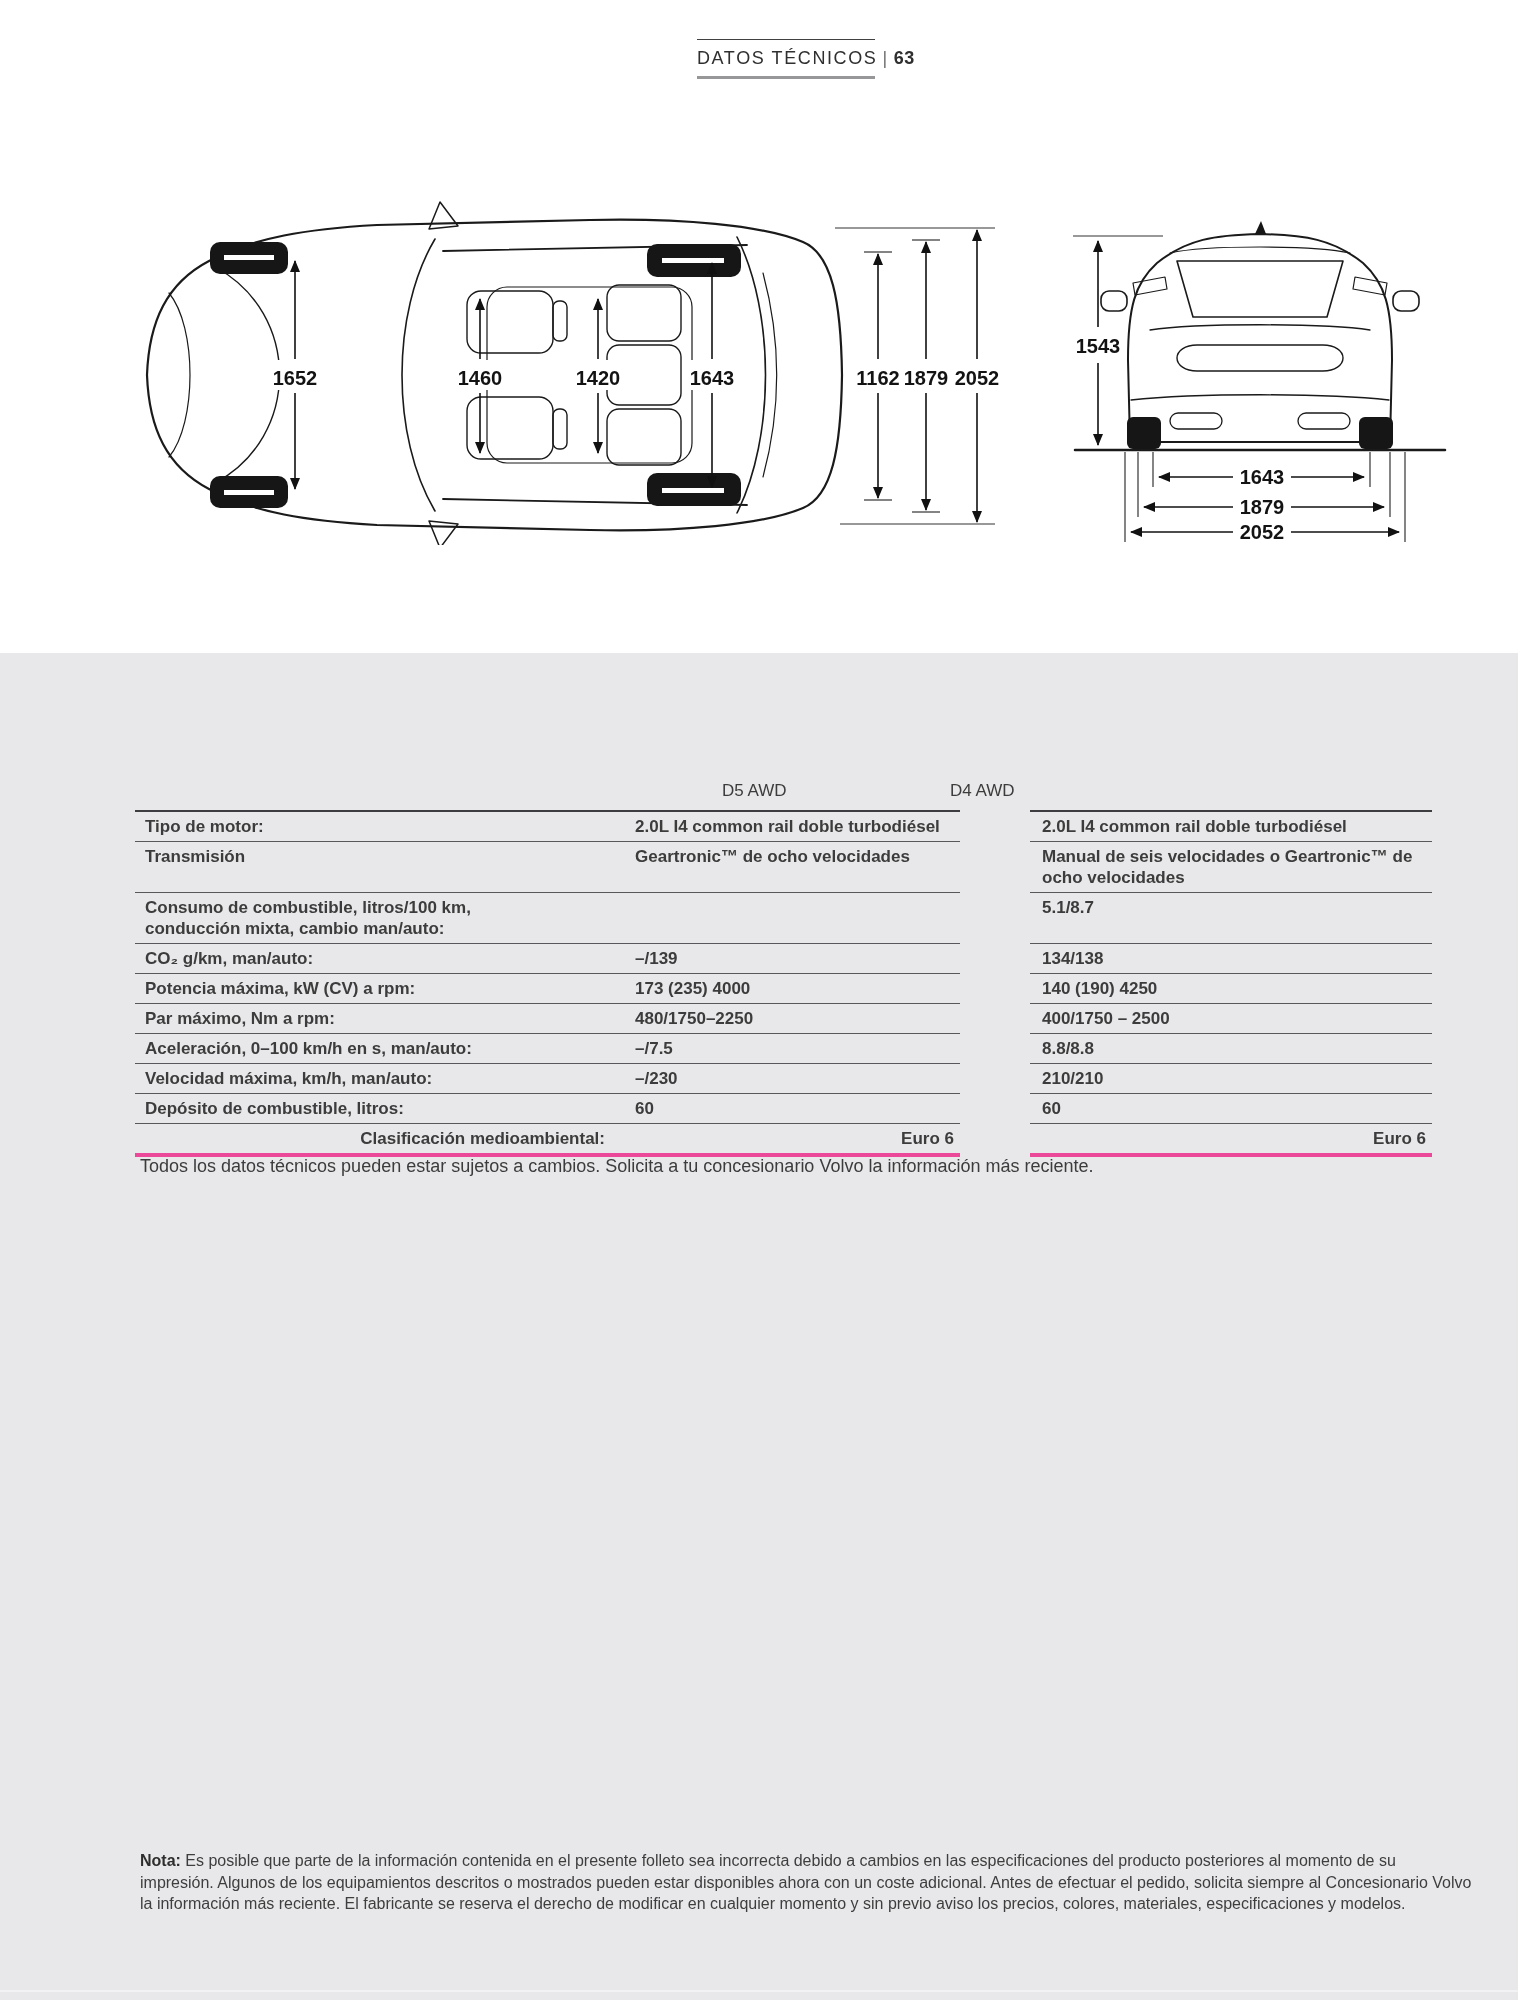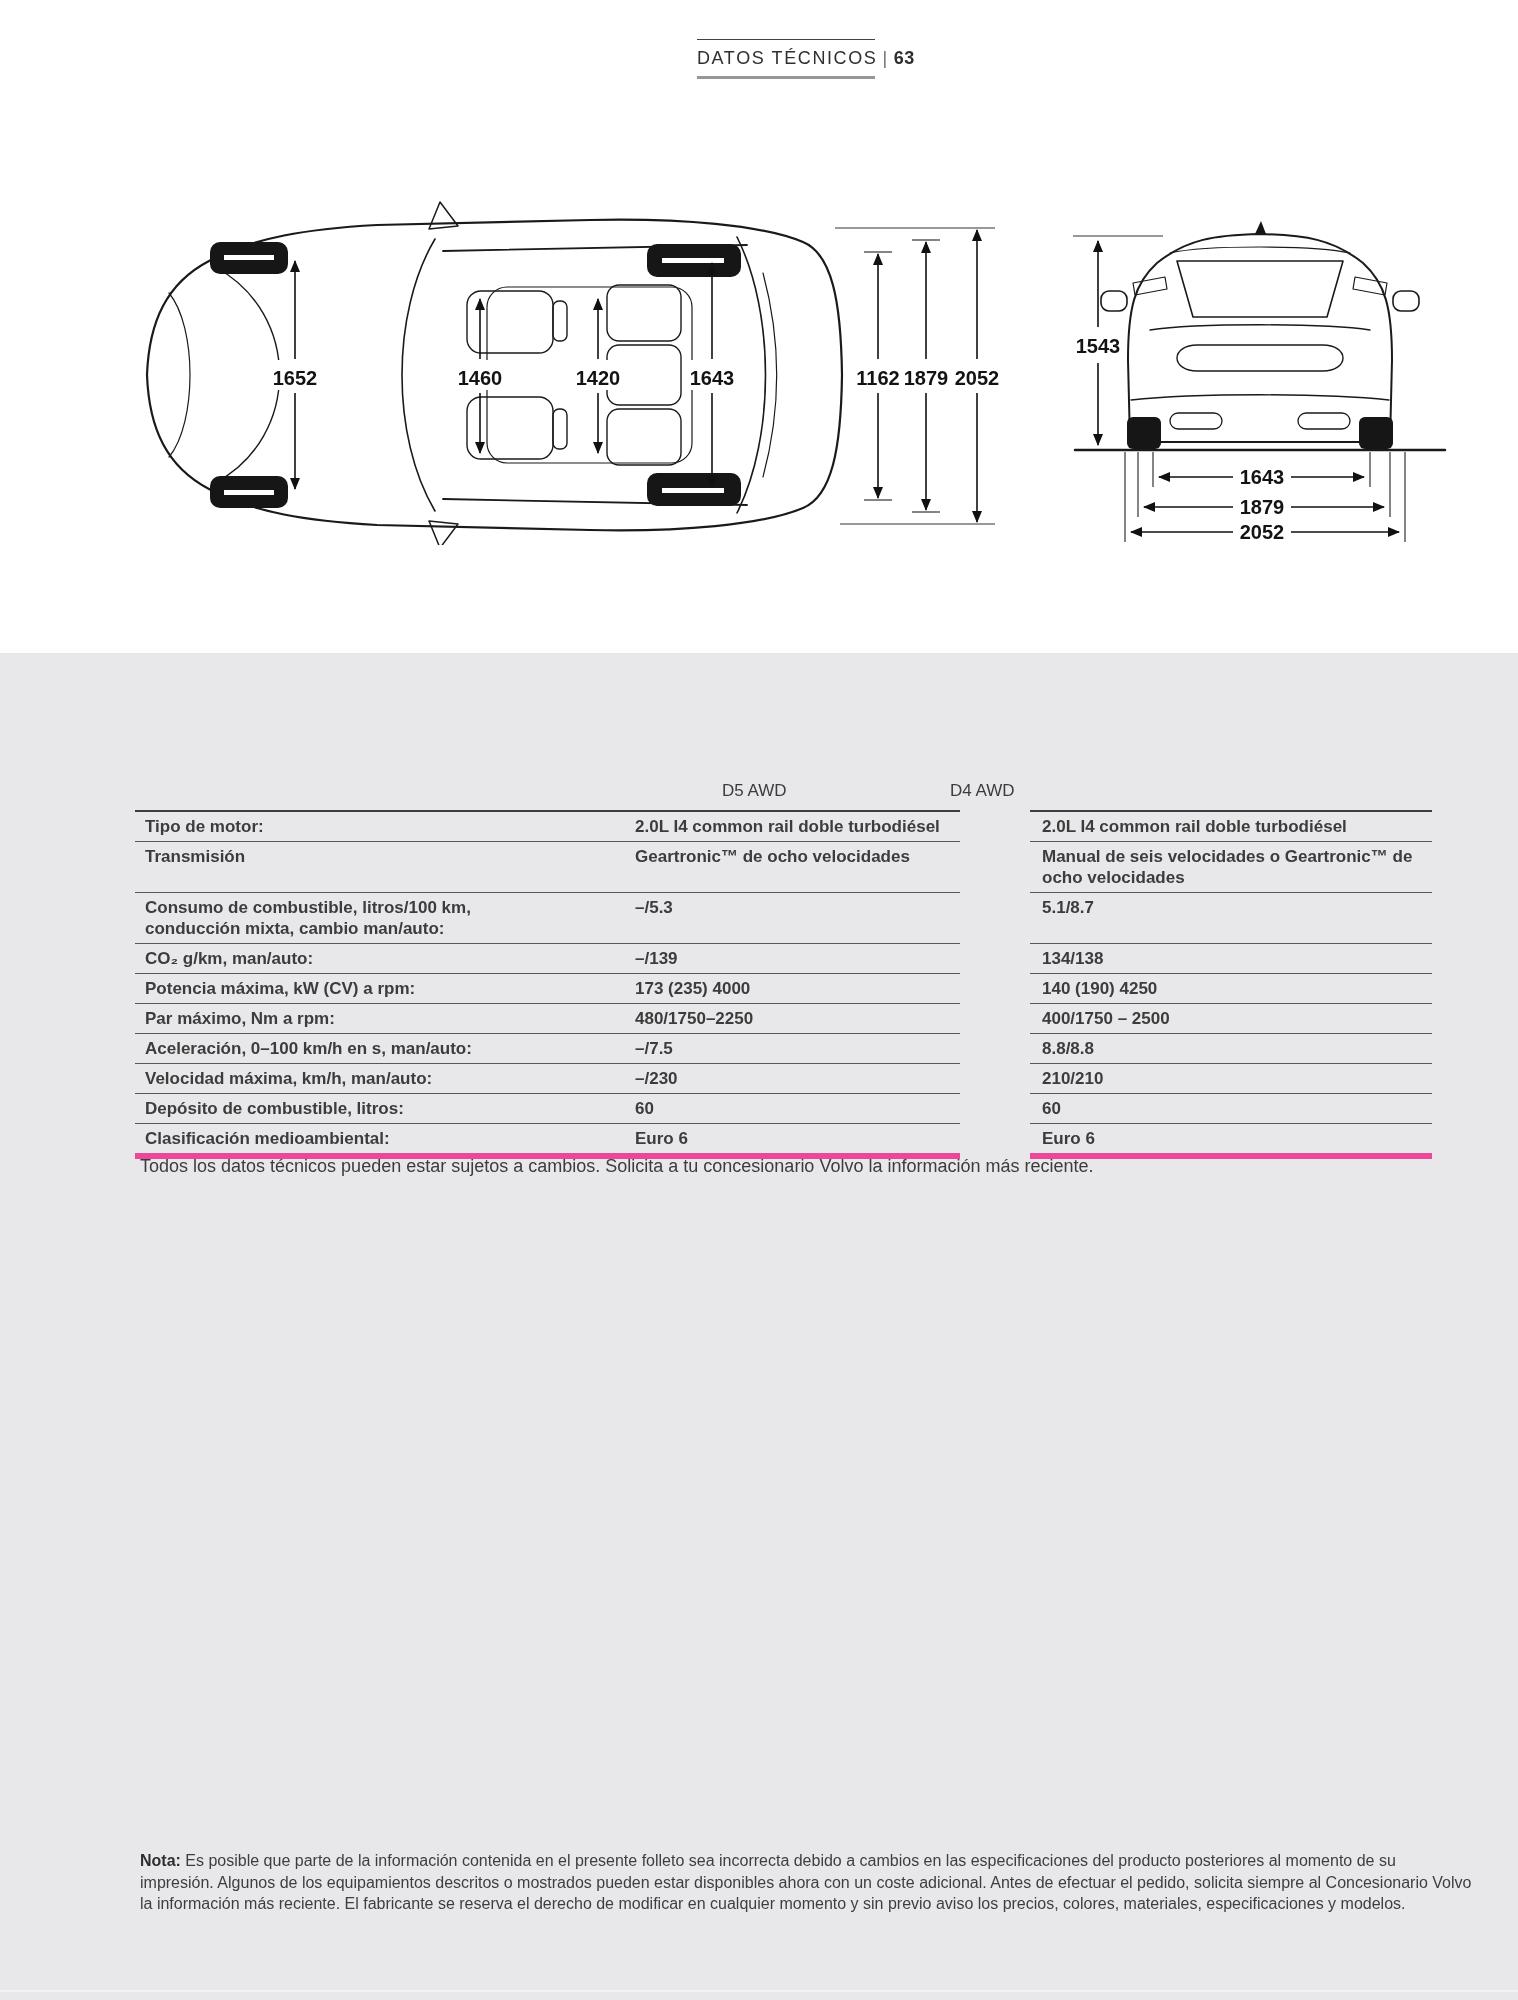--- a/index.html
+++ b/index.html
@@ -20,21 +20,21 @@
   
   .spec-table{position:absolute;left:135px;top:772px;width:1297px;font-size:17px;line-height:21px;color:#3c3c3c;}
   .thead{position:relative;height:38px;text-align:center;}
   .th{position:absolute;bottom:9px;font-size:17px;color:#3c3c3c;white-space:nowrap;}
   .th.d5{left:587px;}
   .th.d4{left:815px;}
   .trow{display:grid;grid-template-columns:825px 402px;column-gap:70px;font-weight:bold;}
   .segA{display:grid;grid-template-columns:500px 1fr;border-top:1px solid #58585c;}
   .segB{border-top:1px solid #58585c;padding:4px 6px 4px 12px;}
   .trow.first .segA,.trow.first .segB{border-top:2px solid #3d3d41;}
-  .trow.last .segA,.trow.last .segB{border-bottom:6px solid #ec4899;}
+  .trow.last .segA,.trow.last .segB{border-bottom:4px solid #ec4899;text-align:right;}
   .cl{padding:4px 30px 4px 10px;white-space:pre-line;}
   .cv{padding:4px 6px 4px 0;}
 
   .tfoot{position:absolute;left:140px;top:1156px;width:1200px;font-size:18px;color:#3c3c3c;}
 
   .legal{position:absolute;left:140px;top:1850px;width:1334px;font-size:16px;line-height:21.5px;color:#3e3e3e;}
   .legal .b{font-weight:700;color:#2e2e2e;}
 
   
   .ln{stroke:#1a1a1a;fill:none;stroke-linecap:round;stroke-linejoin:round;}
@@ -212,21 +212,20 @@
       <div class="segA">
           <div class="cl">Transmisión</div>
           <div class="cv">Geartronic™ de ocho velocidades</div>
         </div>
       <div class="segB">Manual de seis velocidades o Geartronic™ de ocho velocidades</div>
     </div>
     <div class="trow">
       <div class="segA">
           <div class="cl">Consumo de combustible, litros/100 km,
 conducción mixta, cambio man/auto:</div>
-          <div class="cv">–/5.3</div>
         </div>
       <div class="segB">5.1/8.7</div>
     </div>
     <div class="trow">
       <div class="segA">
           <div class="cl">CO₂ g/km, man/auto:</div>
           <div class="cv">–/139</div>
         </div>
       <div class="segB">134/138</div>
     </div>

